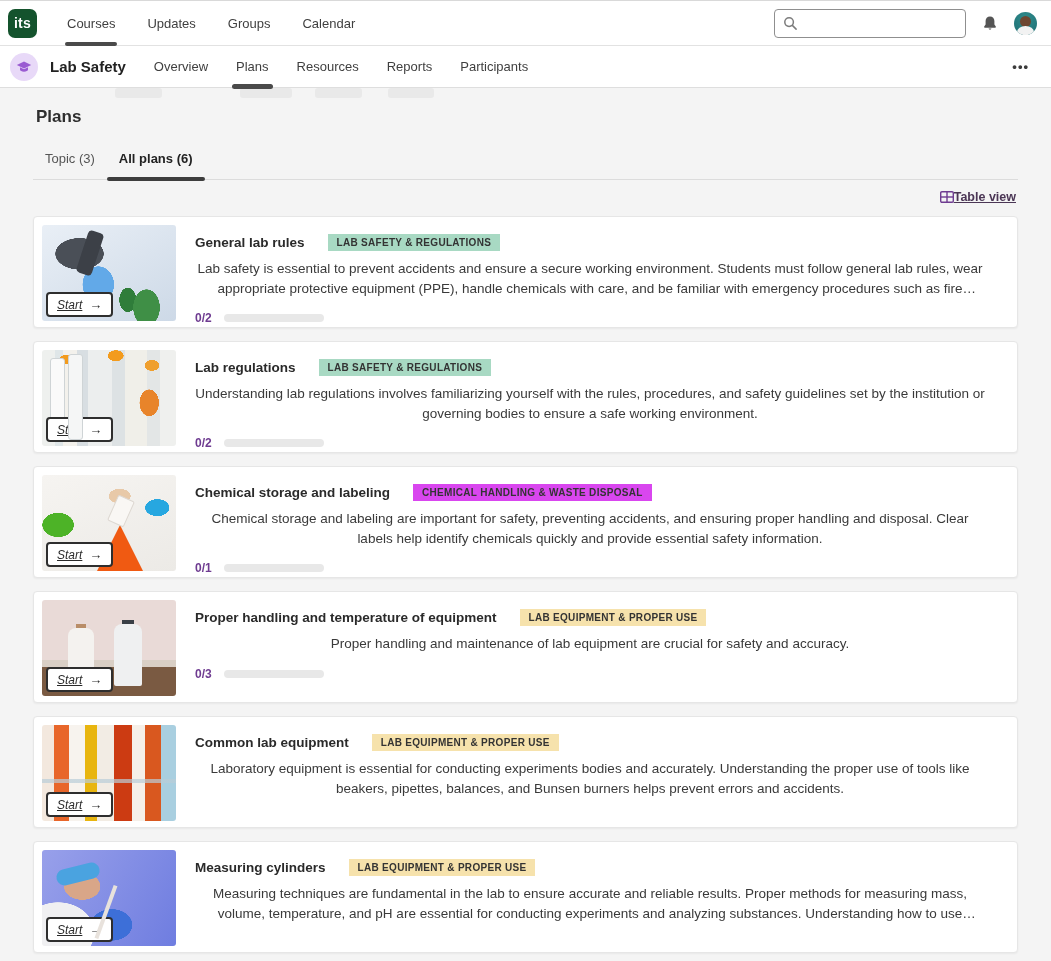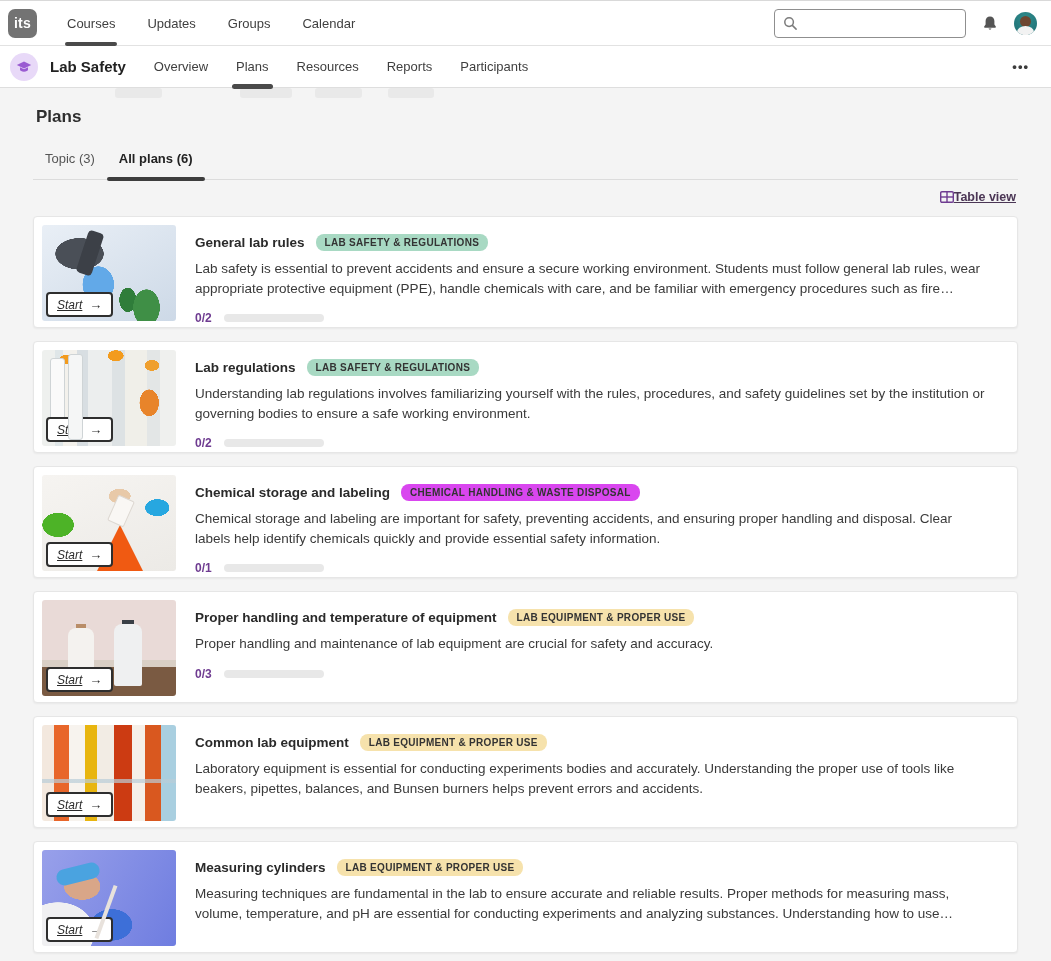--- a/index.html
+++ b/index.html
@@ -10,21 +10,21 @@
     color:#2d2d2d;
     overflow:hidden;
   }
   
   .topbar {
     height:46px; background:#fff; border-top:1px solid #d9d9d9;
     border-bottom:1px solid #e2e2e2;
     display:flex; align-items:center; padding:0 14px 0 8px; position:relative; z-index:30;
   }
   .logo {
-    width:29px; height:29px; background:#737373; border-radius:7px;
+    width:29px; height:29px; background:#14532d; border-radius:7px;
     color:#fff; font-weight:bold; font-size:14px;
     display:flex; align-items:center; justify-content:center; letter-spacing:.2px;
   }
   .topnav { display:flex; height:100%; margin-left:14px; }
   .topnav-item {
     position:relative; height:100%; display:flex; align-items:center;
     padding:4px 16px; font-size:13px; color:#3f3f3f; cursor:pointer;
   }
   .topnav-item.active::after {
     content:""; position:absolute; left:14px; right:14px; bottom:-1px;
@@ -109,26 +109,26 @@
     width:134px; height:96px; border-radius:3px; position:relative; flex:none; overflow:hidden;
   }
   .start-btn {
     position:absolute; left:4px; bottom:4px; background:#fff;
     border:2px solid #2e2e2e; border-radius:4px; padding:3px 9px;
     font-size:12px; color:#2a2a2a; cursor:pointer; display:flex; align-items:center; gap:7px;
     font-family:"Liberation Sans", sans-serif;
   }
   .start-btn .lbl { text-decoration:underline;font-style:italic; }
   .start-btn .arr { font-size:13px; font-weight:bold; }
-  .card-body { padding:9px 24px 8px 19px; flex:1; min-width:0; }
+  .card-body { padding:9px 24px 8px 19px; flex:1; min-width:0;text-align:center; }
   .title-row { display:flex; align-items:center; gap:11px; }
   .plan-title { font-size:13.5px; font-weight:bold; color:#2a2a2a; }
   .badge {
     font-size:10px; font-weight:bold; color:#333; letter-spacing:.3px;
-    padding:3px 9px; border-radius:8px; white-space:nowrap;
+    padding:3px 9px; border-radius:0; white-space:nowrap;margin-left:12px;
   }
   .plan-desc {
     margin-top:8px; font-size:13.5px; color:#3a3a3a; line-height:1.45; max-width:800px;
     display:-webkit-box; -webkit-line-clamp:2; -webkit-box-orient:vertical; overflow:hidden;
   }
   .progress-row { display:flex; align-items:center; gap:12px; margin-top:13px; }
   .progress-label { font-size:12px; font-weight:bold; color:#6f3c91; }
   .progress-track { width:100px; height:8px; background:#e8e8e8; border-radius:4px; }
   
   .thumb-0 { background:

